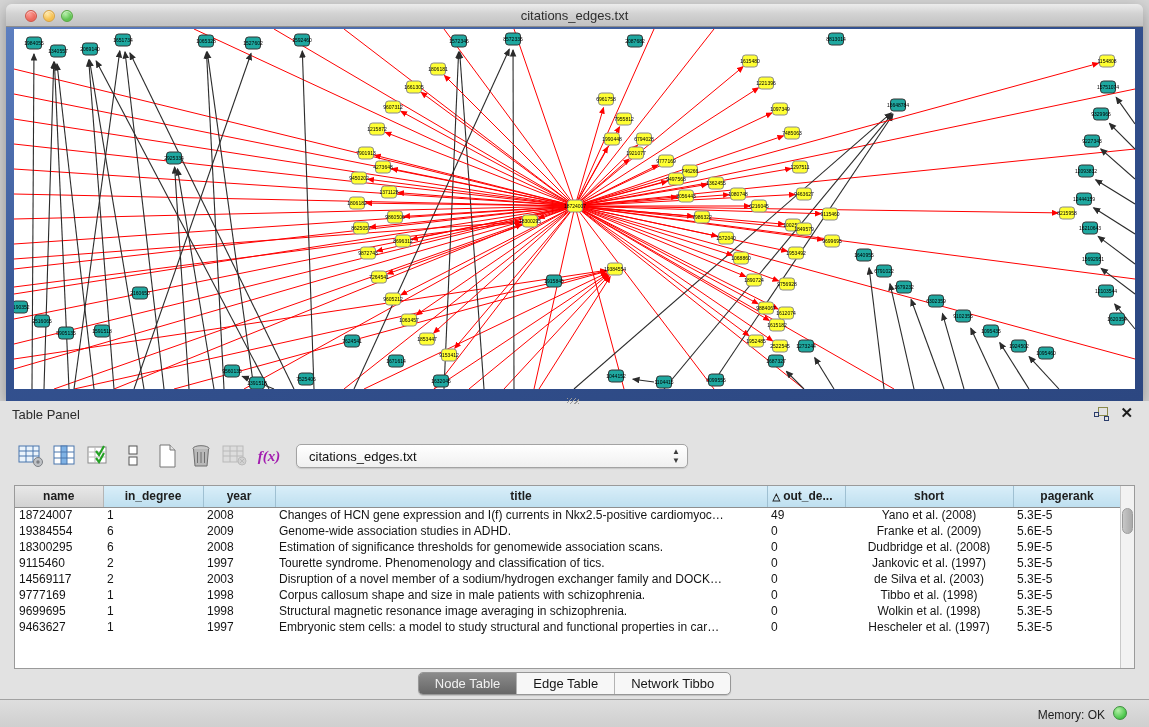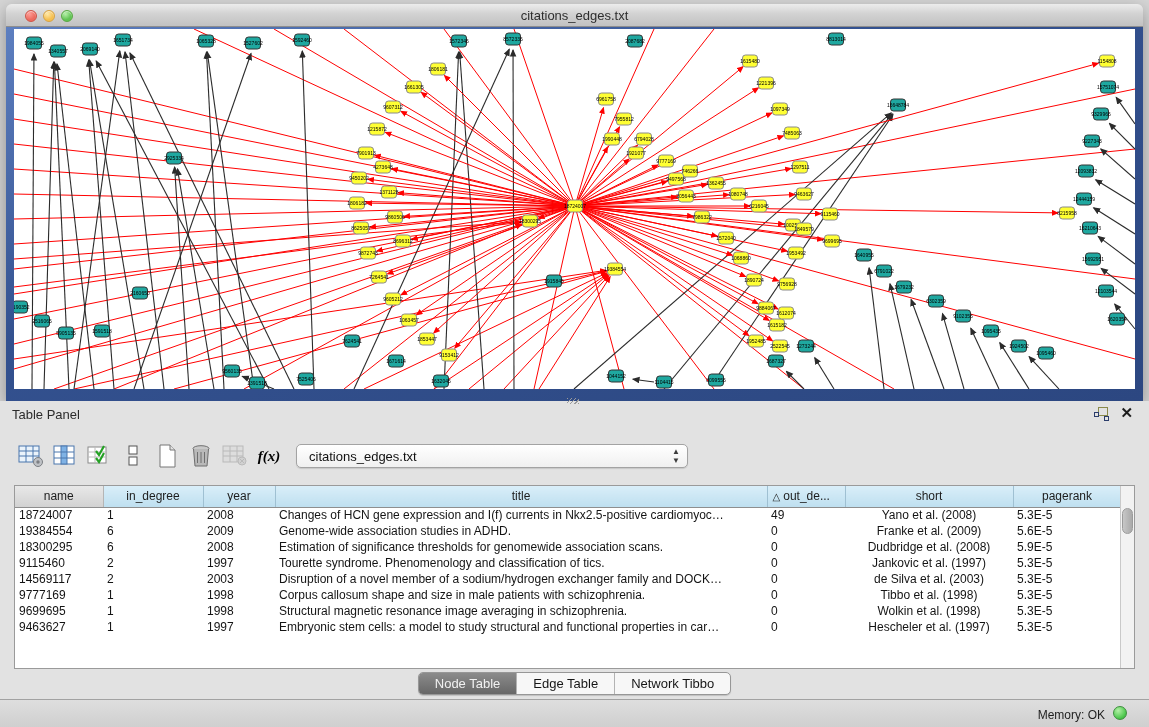--- a/index.html
+++ b/index.html
@@ -31,33 +31,33 @@
   .splitter-grip { position:absolute; left:567px; top:-3px; width:12px; height:6px;
                    background:repeating-linear-gradient(135deg,#9a9a9a 0 1px,transparent 1px 3px); }
   .panel-header { position:relative; height:26px; }
   .panel-title { position:absolute; left:12px; top:6px; font-size:13px; color:#2b2b2b; }
   .panel-float { position:absolute; right:40px; top:6px; width:15px; height:14px; cursor:pointer; }
   .panel-close { position:absolute; right:16px; top:3px; font-size:15px; font-weight:bold; color:#1c1c1c; cursor:pointer; }
 
   .toolbar { position:absolute; left:14px; top:32px; height:46px; display:flex; align-items:center; }
   .icon-btn { width:34px; height:34px; display:flex; align-items:center; justify-content:center; cursor:pointer; }
   .icon-btn svg { display:block; }
-  .fx-label { font-style:italic; font-weight:bold; font-size:15px; color:#000000;
+  .fx-label { font-style:italic; font-weight:bold; font-size:15px; color:#a21caf;
               font-family:"Liberation Serif", serif; }
   .dropdown { position:relative; margin-left:10px; width:392px; height:24px;
               background:linear-gradient(#ffffff,#f0f0f0); border:1px solid #a3a3a3;
               border-radius:5px; cursor:pointer; box-shadow:0 1px 1px rgba(0,0,0,.12); }
   .dropdown-value { position:absolute; left:12px; top:4px; font-size:13px; color:#111; }
   .dropdown-arrows { position:absolute; right:7px; top:2px; font-size:8px; line-height:9px;
                      color:#3c3c3c; text-align:center; }
 
   .tbl-wrap { position:absolute; left:14px; top:84px; width:1121px; height:184px;
               background:#ffffff; border:1px solid #9a9a9a; }
   table.data { border-collapse:collapse; table-layout:fixed; width:1106px; font-size:12px; }
-  table.data th { height:21px; font-weight:normal; color:#1d1d1d;
+  table.data th { height:21px; font-weight:bold; color:#1d1d1d;
                   background:linear-gradient(#d9eef9,#bedfef);
                   border-right:1px solid #9fc0d2; border-bottom:1px solid #8e8e8e;
                   overflow:hidden; white-space:nowrap; cursor:pointer; }
   table.data th.gray { background:linear-gradient(#e8e8e8,#d2d2d2); border-right:1px solid #b5b5b5; }
   table.data td { height:16px; padding:0 4px; color:#141414; overflow:hidden;
                   white-space:nowrap; text-overflow:ellipsis; }
   td.al { text-align:left; } td.ac { text-align:center; }
   th .sort-tri { font-size:10px; margin-right:3px; }
   th.left-h { text-align:left; padding-left:5px; }
 

